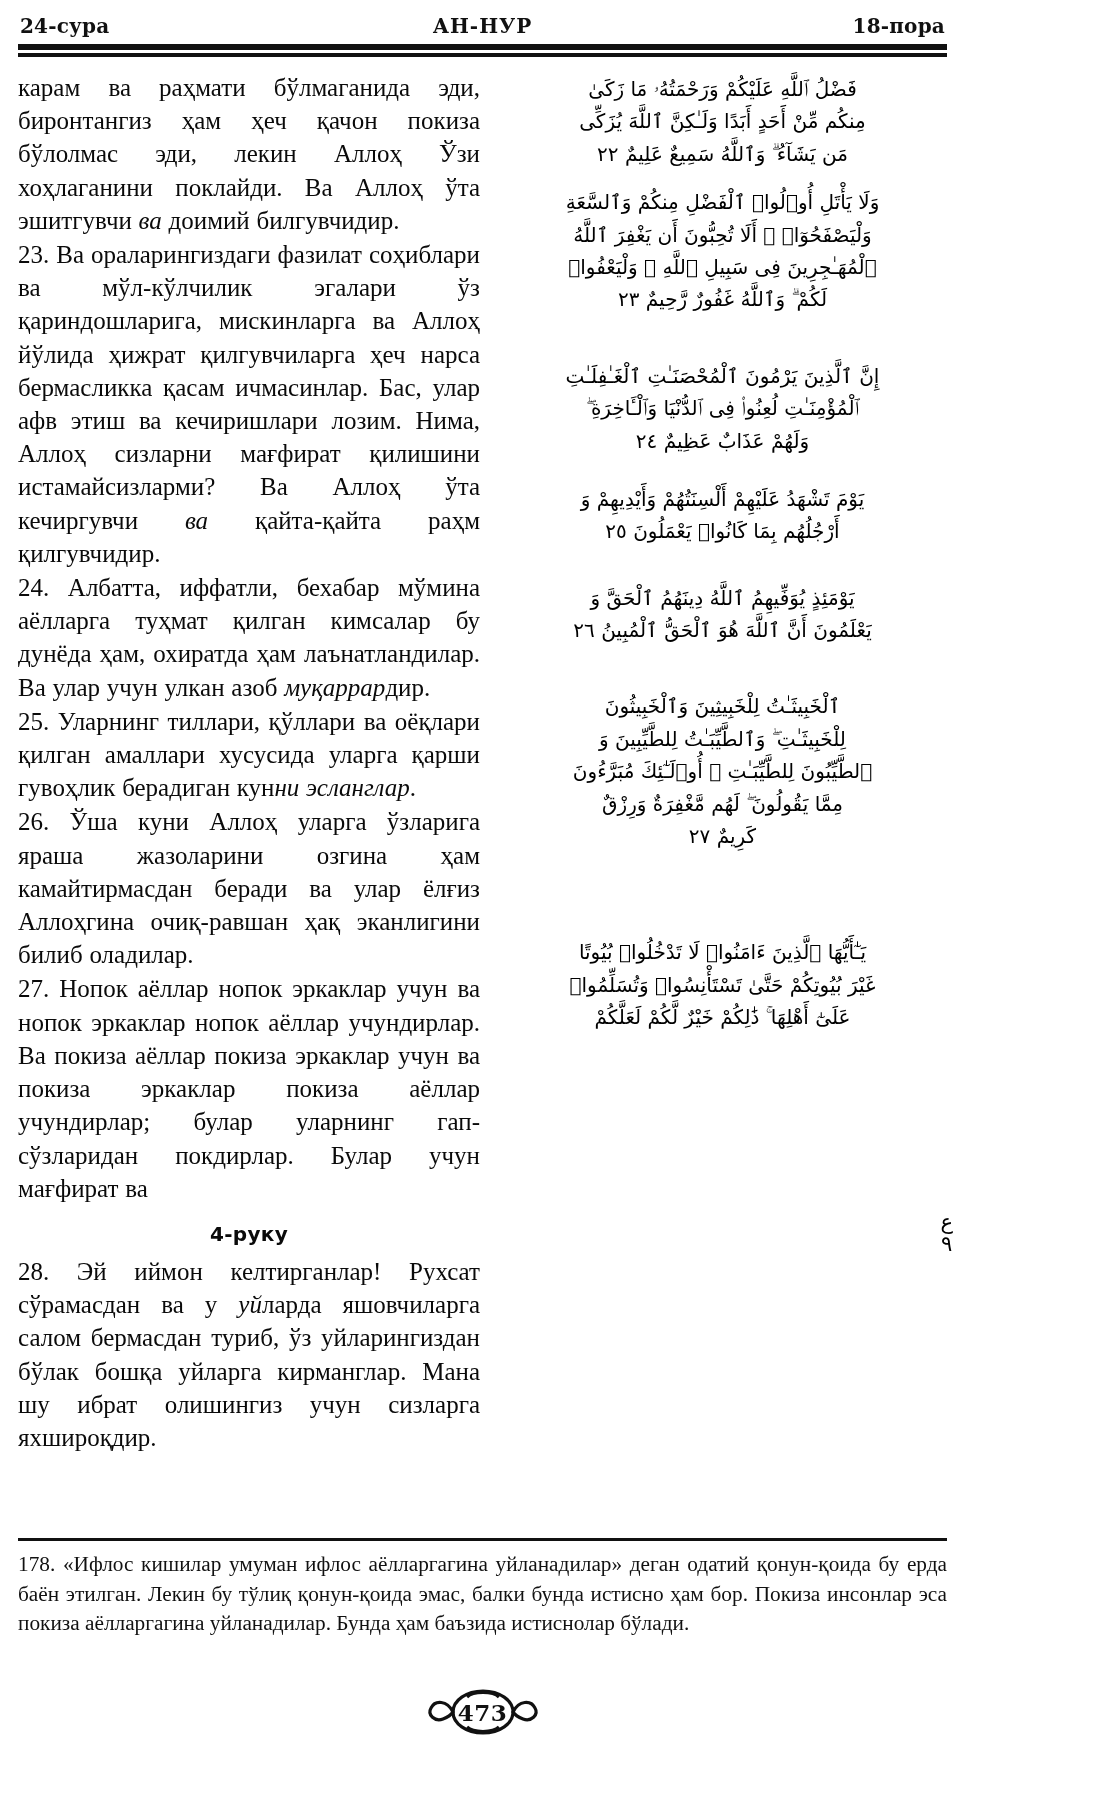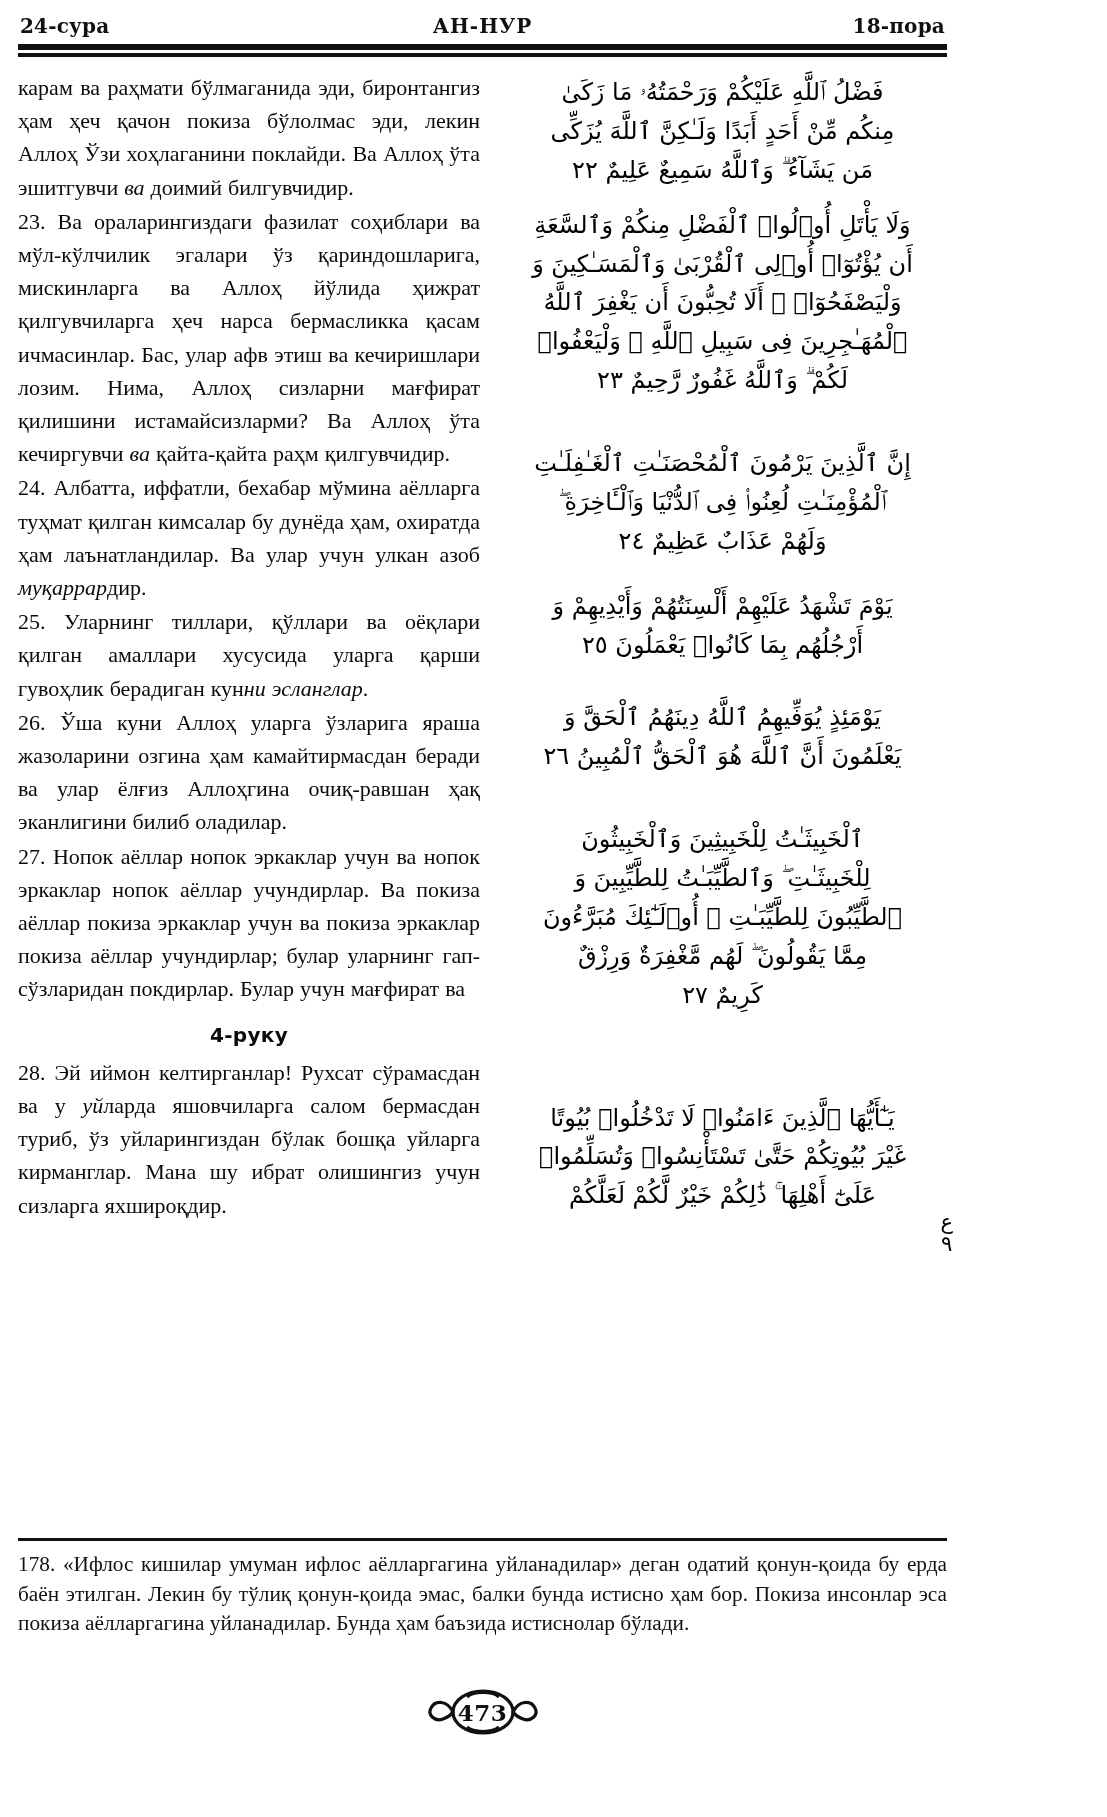--- a/index.html
+++ b/index.html
@@ -66,21 +66,21 @@
   }
   .col-ar {
     flex: 1;
     padding-left: 10px;
     box-sizing: border-box;
     position: relative;
   }
 
   
   .uz-p {
-    font-size: 22px;
+    font-size: 25px;
     line-height: 33.2px;
     text-align: justify;
     text-align-last: left;
     margin: 0 0 1px 0;
     hyphens: manual;
     word-spacing: 0.5px;
   }
   .uz-p i { font-style: italic; }
 
   .ruku-head {
@@ -90,21 +90,21 @@
     text-align: center;
     margin: 17px 0 9px 0;
     letter-spacing: 0.3px;
   }
 
   
   .ar-block {
     direction: rtl;
     text-align: center;
     font-family: "DejaVu Sans", "Liberation Sans", sans-serif;
-    font-size: 24px;
+    font-size: 20px;
     line-height: 1.62;
     color: #000;
     margin: 6px;
     white-space: normal;
   }
   .ar-block .ar-line { display: block; }
 
   .ruku-mark {
     position: absolute;
     font-family: "DejaVu Sans", sans-serif;
@@ -216,21 +216,20 @@
     <div class="col-ar">
 
       <div class="ar-block" style="margin-top:2px;">
         <span class="ar-line">فَضْلُ ٱللَّهِ عَلَيْكُمْ وَرَحْمَتُهُۥ مَا زَكَىٰ</span>
         <span class="ar-line">مِنكُم مِّنْ أَحَدٍ أَبَدًا وَلَـٰكِنَّ ٱللَّهَ يُزَكِّى</span>
         <span class="ar-line">مَن يَشَآءُ ۗ وَٱللَّهُ سَمِيعٌ عَلِيمٌ ٢٢</span>
       </div>
 
       <div class="ar-block" style="margin-top:16px;">
         <span class="ar-line">وَلَا يَأْتَلِ أُو۟لُوا۟ ٱلْفَضْلِ مِنكُمْ وَٱلسَّعَةِ</span>
-        <span class="ar-line">أَن يُؤْتُوٓا۟ أُو۟لِى ٱلْقُرْبَىٰ وَٱلْمَسَـٰكِينَ وَ</span>
         <span class="ar-line">وَلْيَصْفَحُوٓا۟ ۗ أَلَا تُحِبُّونَ أَن يَغْفِرَ ٱللَّهُ</span>
         <span class="ar-line">ٱلْمُهَـٰجِرِينَ فِى سَبِيلِ ٱللَّهِ ۖ وَلْيَعْفُوا۟</span>
         <span class="ar-line">لَكُمْ ۗ وَٱللَّهُ غَفُورٌ رَّحِيمٌ ٢٣</span>
       </div>
 
       <div class="ar-block" style="margin-top:44px;">
         <span class="ar-line">إِنَّ ٱلَّذِينَ يَرْمُونَ ٱلْمُحْصَنَـٰتِ ٱلْغَـٰفِلَـٰتِ</span>
         <span class="ar-line">ٱلْمُؤْمِنَـٰتِ لُعِنُوا۟ فِى ٱلدُّنْيَا وَٱلْـَٔاخِرَةِ ۖ</span>
         <span class="ar-line">وَلَهُمْ عَذَابٌ عَظِيمٌ ٢٤</span>
       </div>

